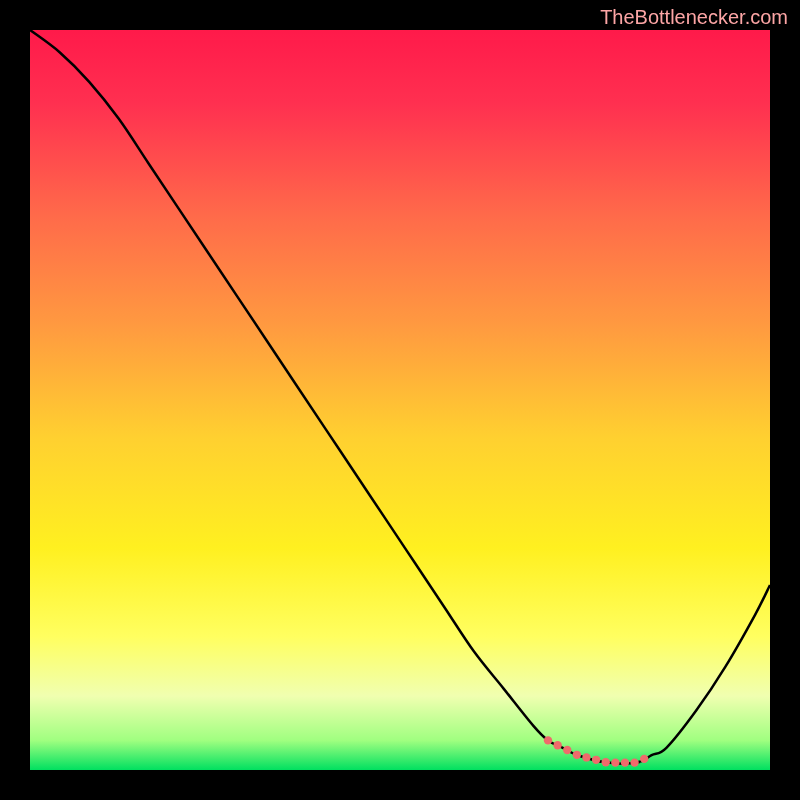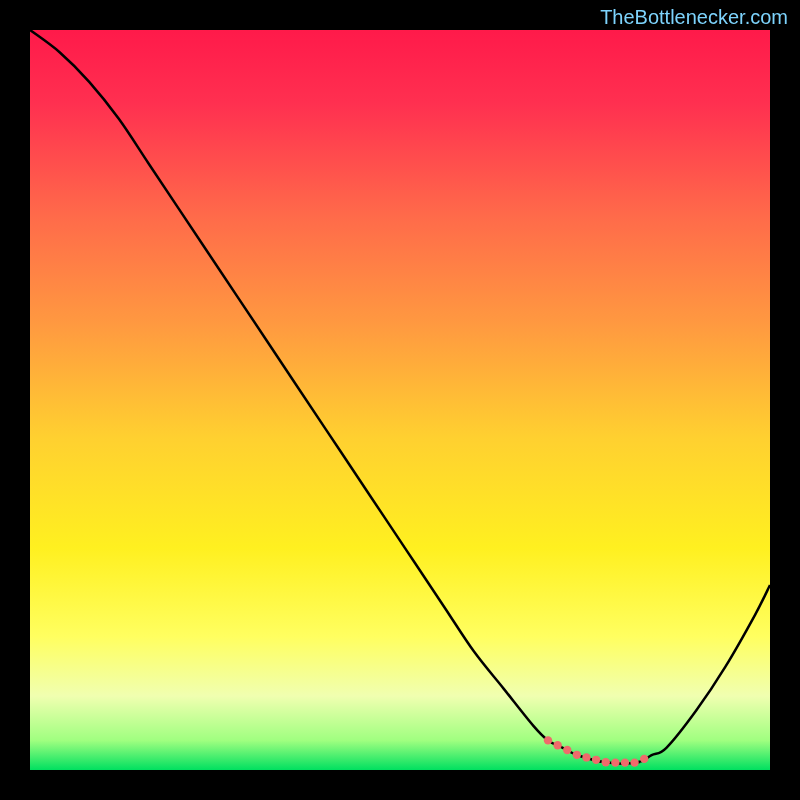--- a/index.html
+++ b/index.html
@@ -7,21 +7,21 @@
     width: 800px;
     height: 800px;
     background: #000;
     position: relative;
     font-family: Arial, sans-serif;
   }
   .watermark {
     position: absolute;
     top: 6px;
     right: 12px;
-    color: #7dd3fc;
+    color: #fca5a5;
     font-size: 20px;
     font-weight: normal;
     z-index: 10;
   }
   .plot-area {
     position: absolute;
     left: 30px;
     top: 30px;
     width: 740px;
     height: 740px;

